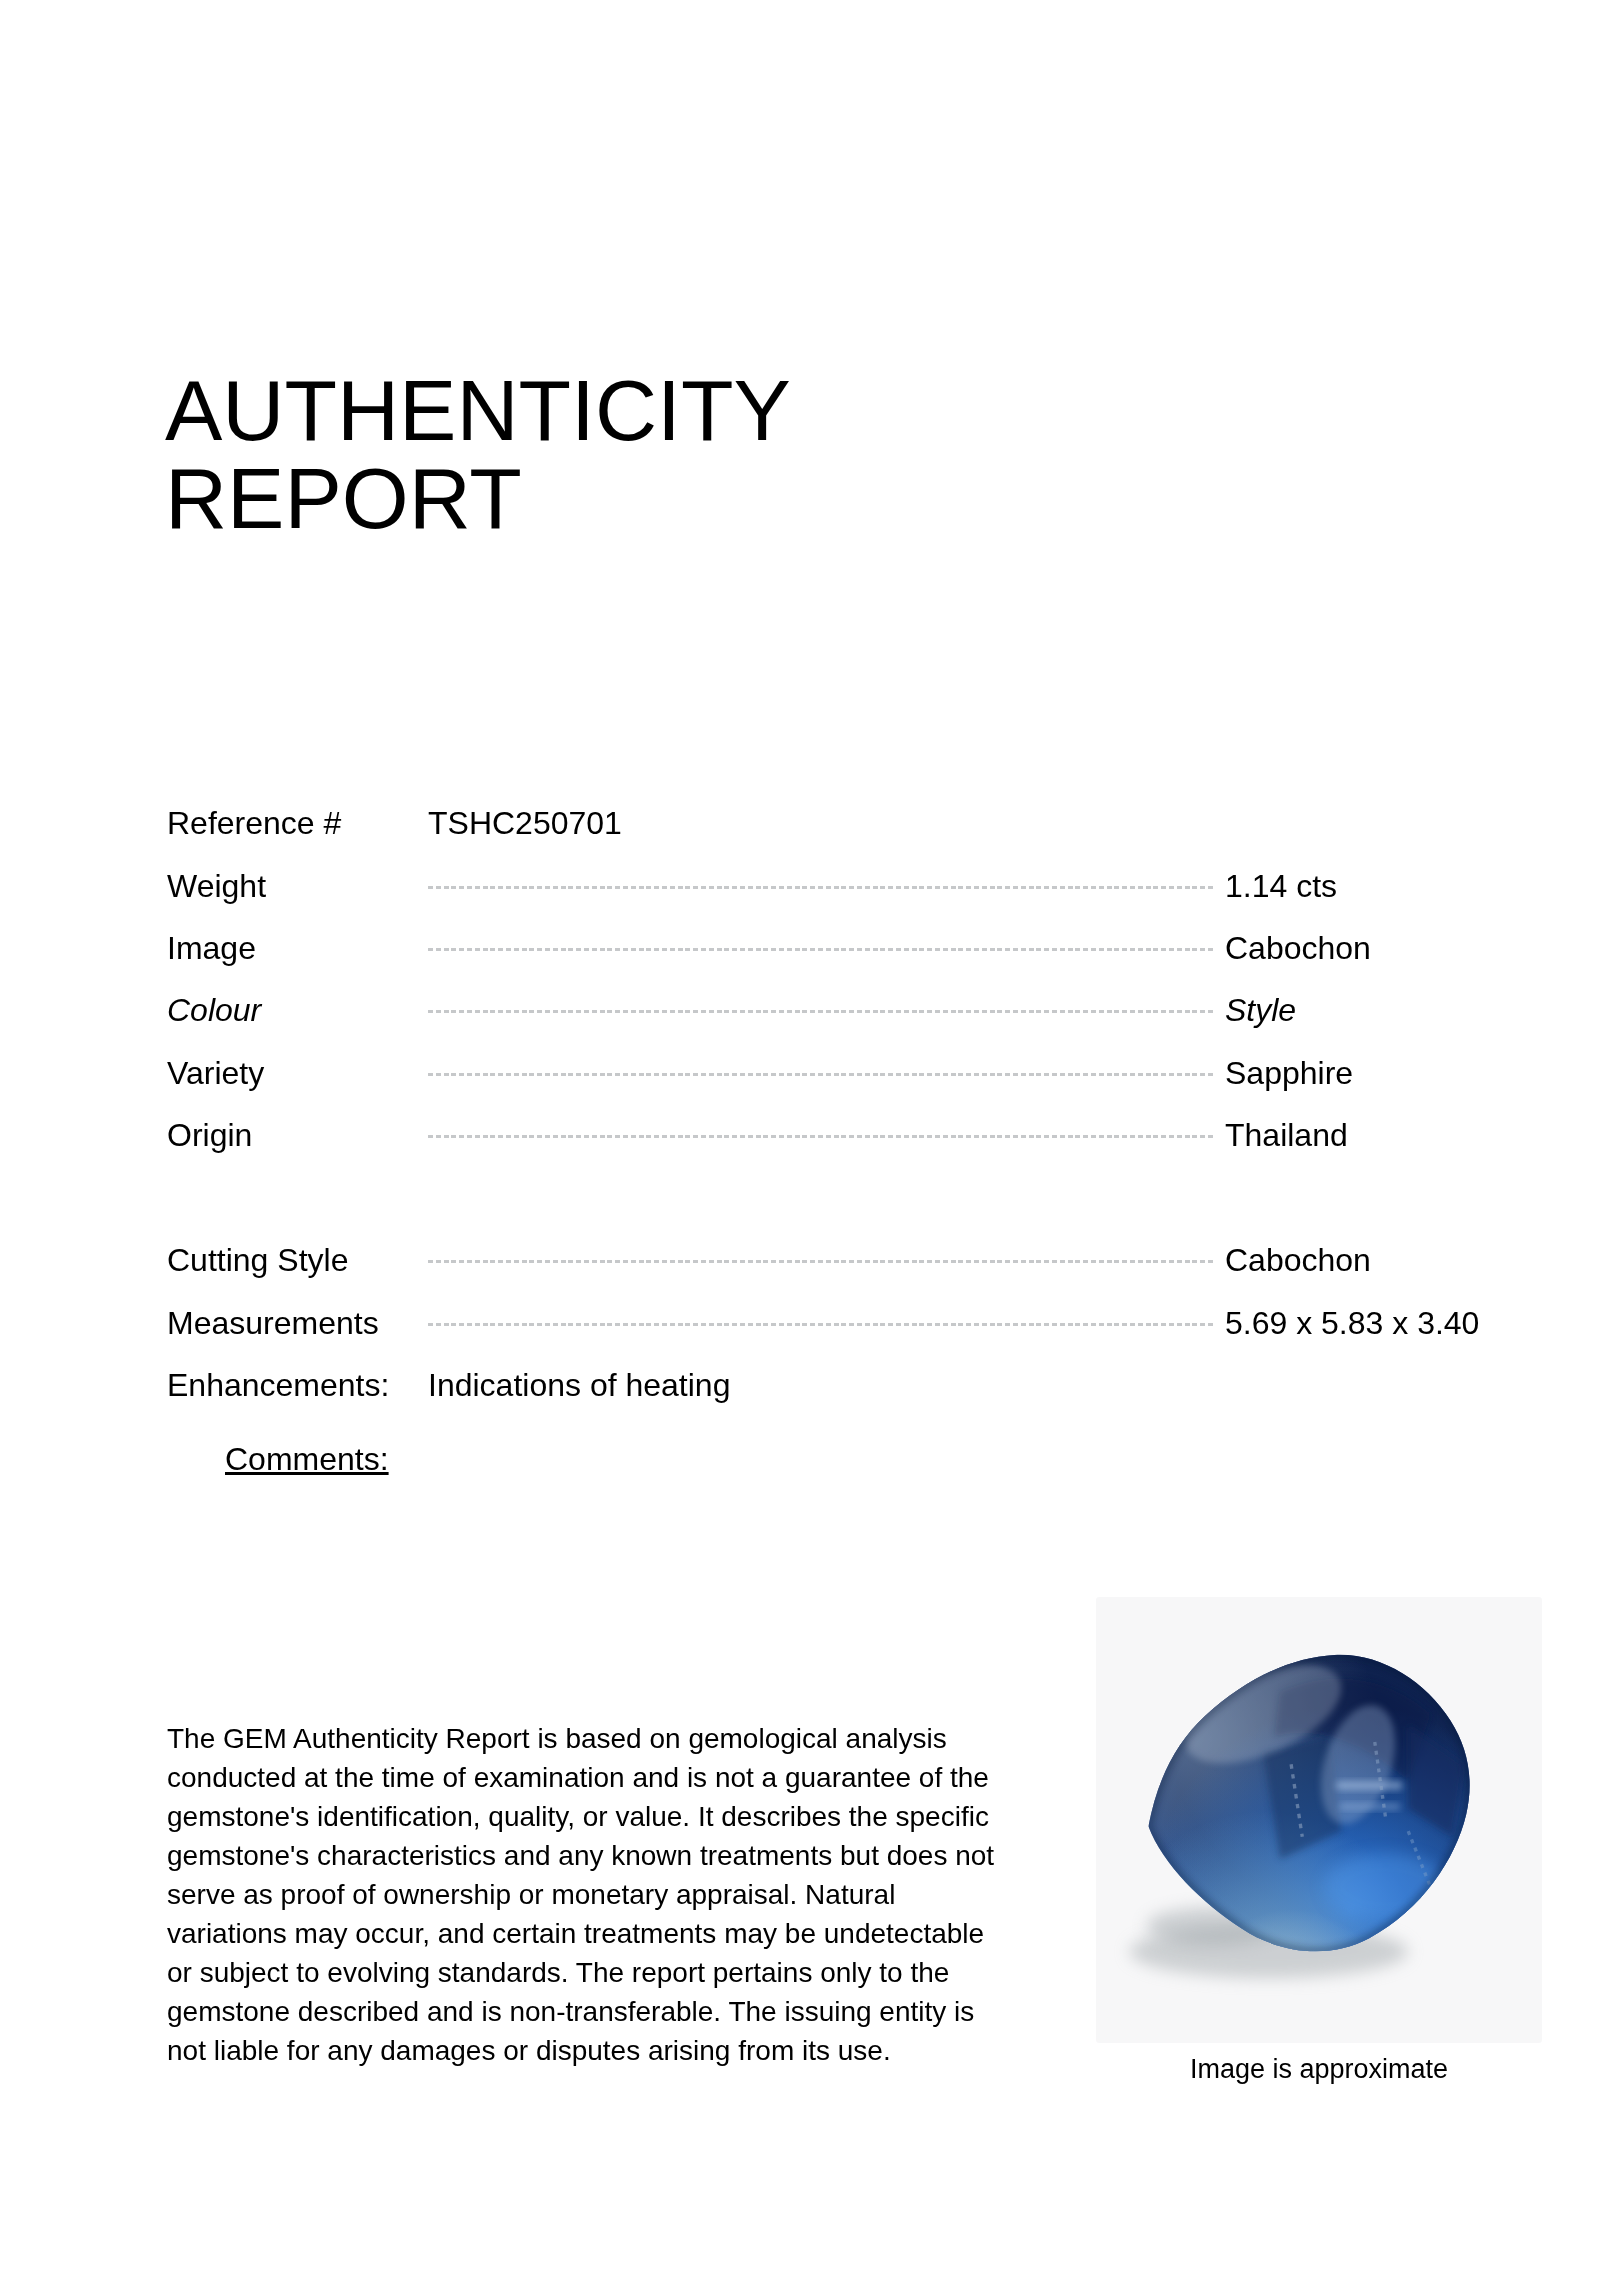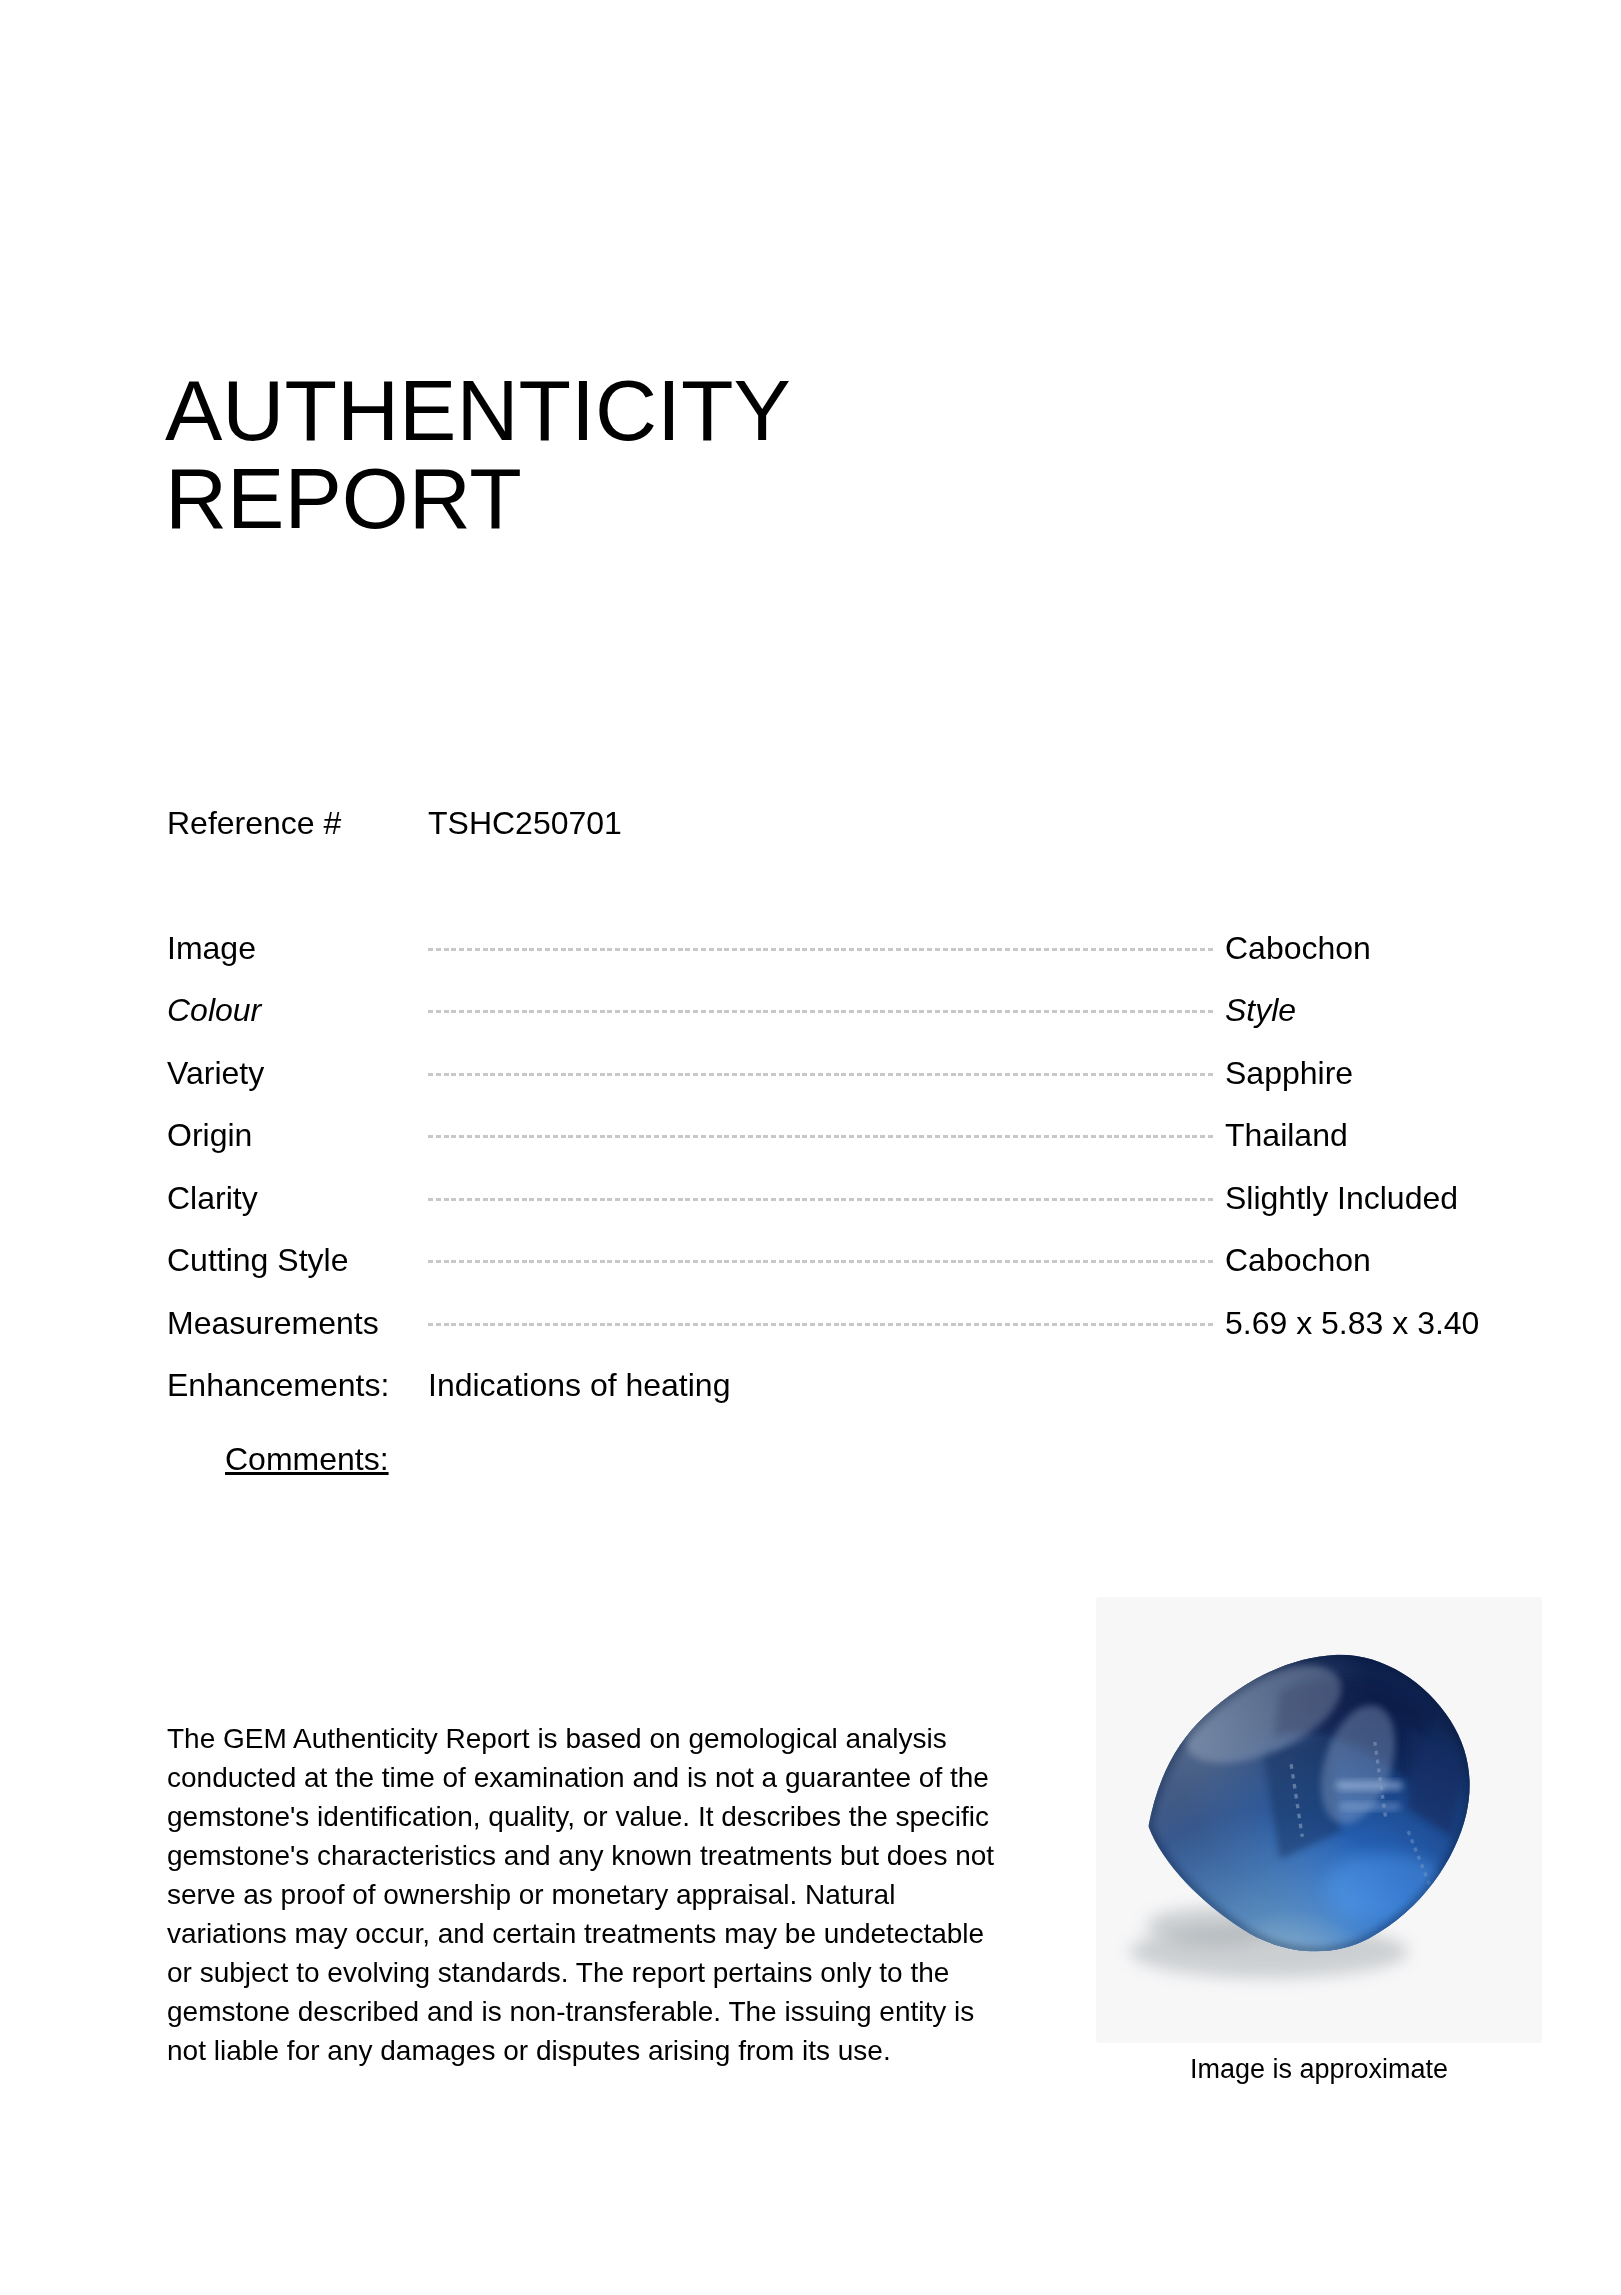--- a/index.html
+++ b/index.html
@@ -43,44 +43,44 @@
 <div class="page">
 
 
   <div class="abs gem-subtitle">AUTHENTICITY REPORT</div>
 
   <div class="abs" id="fields">
       <div class="field-row" style="top: 795px;">
         <span class="field-label">Reference #</span>
         <span class="field-value col2">TSHC250701</span>
       </div>
+      <div class="field-row" style="top: 858px;">
+        <span class="field-label">Weight</span>
+        <span class="dotted-leader"></span>
+        <span class="field-value col3">1.14 cts</span>
+      </div>
       <div class="field-row" style="top: 920px;">
         <span class="field-label">Image</span>
         <span class="dotted-leader"></span>
         <span class="field-value col3">Cabochon</span>
       </div>
       <div class="field-row" style="top: 982px; font-style: italic;">
         <span class="field-label">Colour</span>
         <span class="dotted-leader"></span>
         <span class="field-value col3">Style</span>
       </div>
       <div class="field-row" style="top: 1045px;">
         <span class="field-label">Variety</span>
         <span class="dotted-leader"></span>
         <span class="field-value col3">Sapphire</span>
       </div>
       <div class="field-row" style="top: 1107px;">
         <span class="field-label">Origin</span>
         <span class="dotted-leader"></span>
         <span class="field-value col3">Thailand</span>
-      </div>
-      <div class="field-row" style="top: 1170px;">
-        <span class="field-label">Clarity</span>
-        <span class="dotted-leader"></span>
-        <span class="field-value col3">Slightly Included</span>
       </div>
       <div class="field-row" style="top: 1232px;">
         <span class="field-label">Cutting Style</span>
         <span class="dotted-leader"></span>
         <span class="field-value col3">Cabochon</span>
       </div>
       <div class="field-row" style="top: 1295px;">
         <span class="field-label">Measurements</span>
         <span class="dotted-leader"></span>
         <span class="field-value col3">5.69 x 5.83 x 3.40</span>

